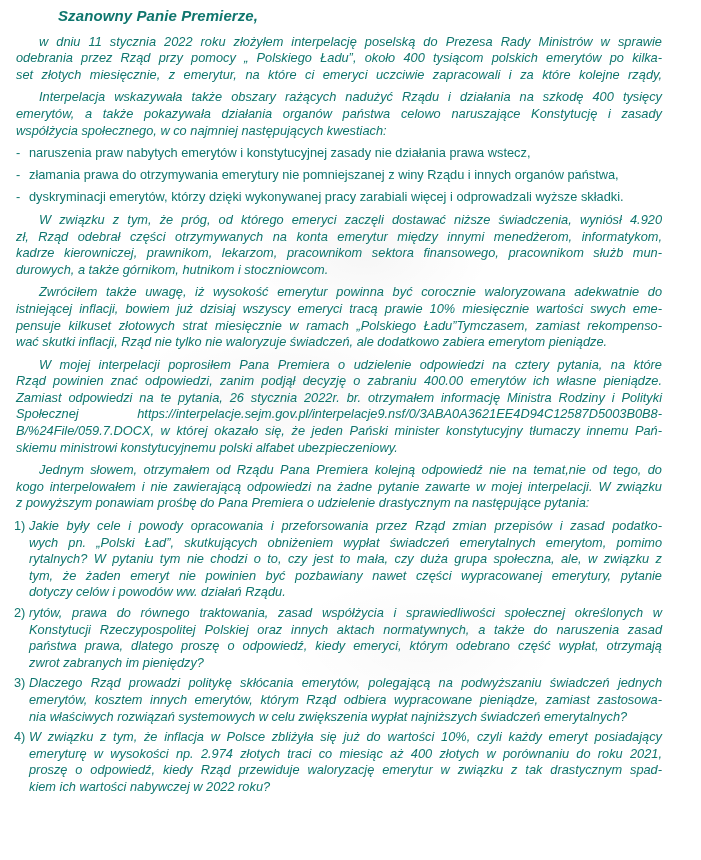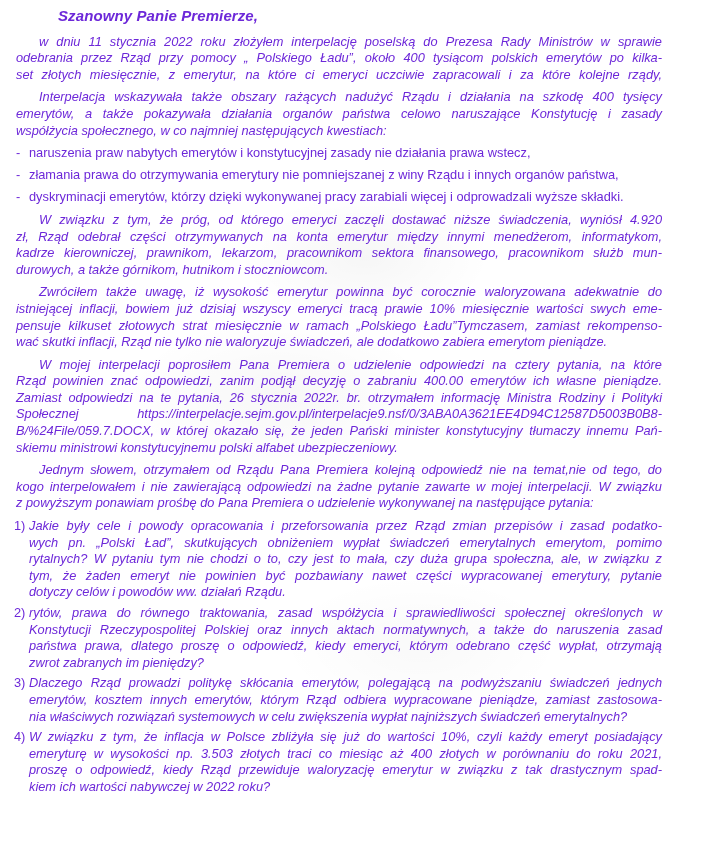--- a/index.html
+++ b/index.html
@@ -8,21 +8,21 @@
     width: 701px;
     height: 860px;
     margin: 0 auto;
     background: #ffffff;
     box-sizing: border-box;
     padding: 8px 39px 4px 16px;
     overflow: hidden;
     font-family: "Liberation Sans", "DejaVu Sans", sans-serif;
     font-size: 12.8px;
     line-height: 16.6px;
-    color: #6d28d9;
+    color: #0f766e;
     font-stretch: condensed;
   }
   
   .scan-layer {
     position: absolute; inset: 0; pointer-events: none;
     background:
       radial-gradient(ellipse 180px 90px at 52% 30%, rgba(0,0,0,0.035), rgba(0,0,0,0) 70%),
       radial-gradient(ellipse 220px 110px at 40% 46%, rgba(0,0,0,0.03), rgba(0,0,0,0) 70%),
       radial-gradient(ellipse 200px 100px at 60% 75%, rgba(0,0,0,0.025), rgba(0,0,0,0) 70%);
   }
@@ -100,21 +100,21 @@
         <div class="jline">Rząd powinien znać odpowiedzi, zanim podjął decyzję o zabraniu 400.00 emerytów ich własne pieniądze.</div>
         <div class="jline">Zamiast odpowiedzi na te pytania, 26 stycznia 2022r. br. otrzymałem informację Ministra Rodziny i Polityki</div>
         <div class="jline">Społecznej   https://interpelacje.sejm.gov.pl/interpelacje9.nsf/0/3ABA0A3621EE4D94C12587D5003B0B8-</div>
         <div class="jline">B/%24File/059.7.DOCX, w której okazało się, że jeden Pański minister konstytucyjny tłumaczy innemu Pań-</div>
         <div class="jline last">skiemu ministrowi konstytucyjnemu polski alfabet ubezpieczeniowy.</div>
       </div>
 
     <div class="para para-indent">
         <div class="jline">Jednym słowem, otrzymałem od Rządu Pana Premiera kolejną odpowiedź nie na temat,nie od tego, do</div>
         <div class="jline">kogo interpelowałem i nie zawierającą odpowiedzi na żadne pytanie zawarte w mojej interpelacji. W związku</div>
-        <div class="jline last">z powyższym ponawiam prośbę do Pana Premiera o udzielenie wykonywanej na następujące pytania:</div>
+        <div class="jline last">z powyższym ponawiam prośbę do Pana Premiera o udzielenie drastycznym na następujące pytania:</div>
       </div>
 
     <div class="q-list">
       <div class="q-item">
         <span class="q-marker">1)</span>
         <div class="q-body">
             <div class="jline">Jakie były cele i powody opracowania i przeforsowania przez Rząd zmian przepisów i zasad podatko-</div>
             <div class="jline">wych pn. „Polski Ład”, skutkujących obniżeniem wypłat świadczeń emerytalnych emerytom, pomimo</div>
             <div class="jline">rytalnych? W pytaniu tym nie chodzi o to, czy jest to mała, czy duża grupa społeczna, ale, w związku z</div>
             <div class="jline">tym, że żaden emeryt nie powinien być pozbawiany nawet części wypracowanej emerytury, pytanie</div>
@@ -135,21 +135,21 @@
         <div class="q-body">
             <div class="jline">Dlaczego Rząd prowadzi politykę skłócania emerytów, polegającą na podwyższaniu świadczeń jednych</div>
             <div class="jline">emerytów, kosztem innych emerytów, którym Rząd odbiera wypracowane pieniądze, zamiast zastosowa-</div>
             <div class="jline last">nia właściwych rozwiązań systemowych w celu zwiększenia wypłat najniższych świadczeń emerytalnych?</div>
           </div>
       </div>
       <div class="q-item">
         <span class="q-marker">4)</span>
         <div class="q-body">
             <div class="jline">W związku z tym, że inflacja w Polsce zbliżyła się już do wartości 10%, czyli każdy emeryt posiadający</div>
-            <div class="jline">emeryturę w wysokości np. 3.503 złotych traci co miesiąc aż 400 złotych w porównaniu do roku 2021,</div>
+            <div class="jline">emeryturę w wysokości np. 2.974 złotych traci co miesiąc aż 400 złotych w porównaniu do roku 2021,</div>
             <div class="jline">proszę o odpowiedź, kiedy Rząd przewiduje waloryzację emerytur w związku z tak drastycznym spad-</div>
             <div class="jline last">kiem ich wartości nabywczej w 2022 roku?</div>
           </div>
       </div>
     </div>
 
   </div>
 </div>
 
 </body></html>

